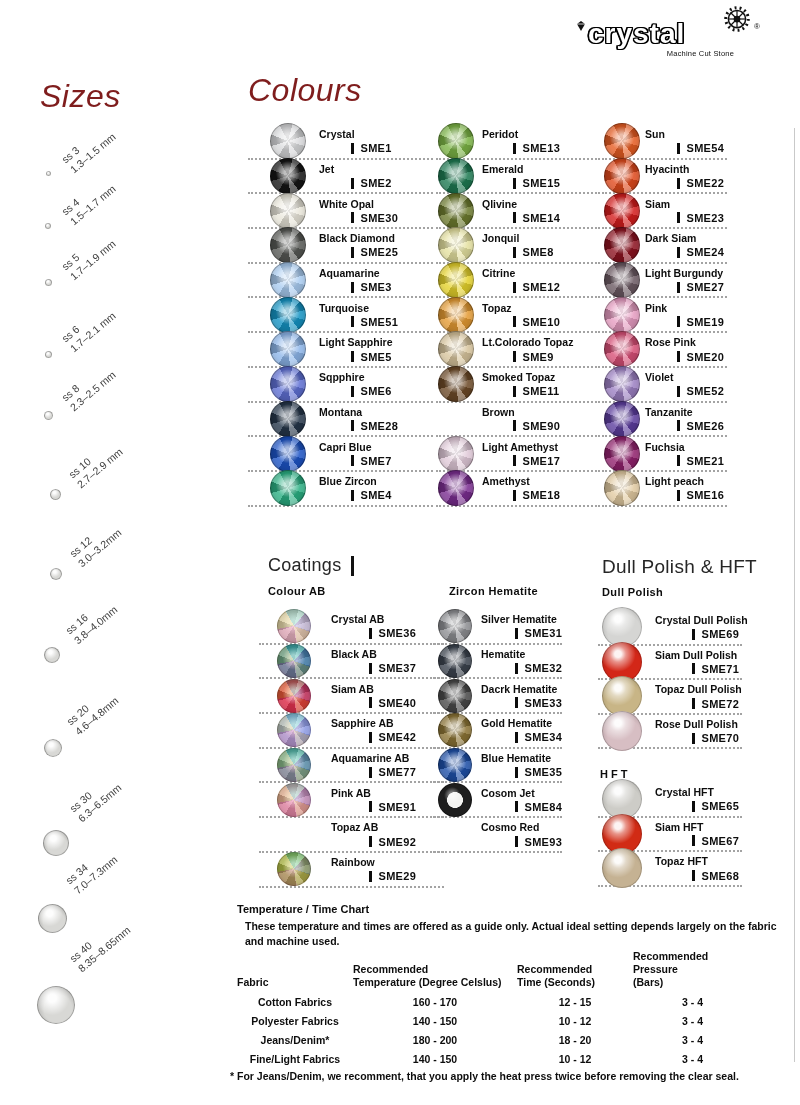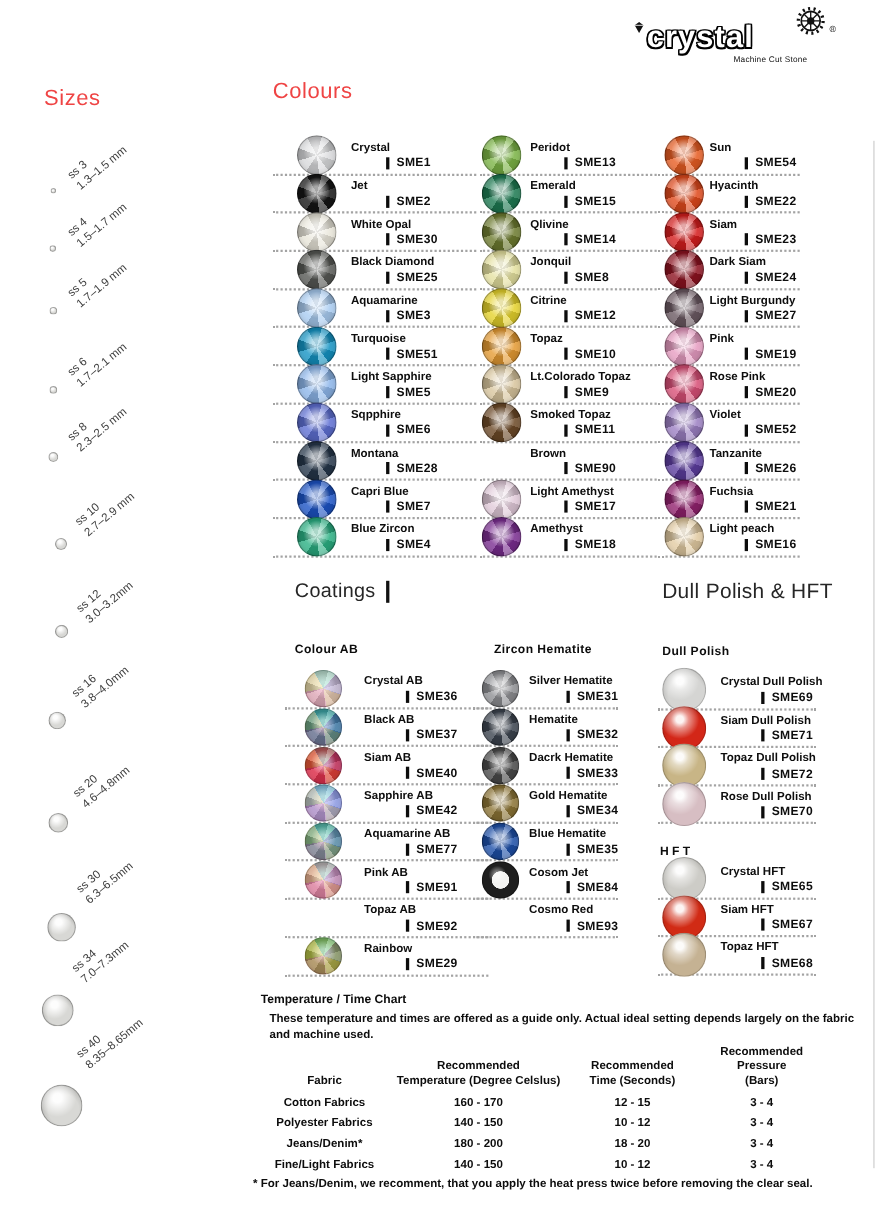--- a/index.html
+++ b/index.html
@@ -1,22 +1,22 @@
 <!DOCTYPE html>
 <html><head>
 <meta charset="utf-8">
 <style>
   html,body{margin:0;padding:0;background:#fff;}
   .page{position:relative;width:800px;height:1105px;background:#fff;overflow:hidden;
         font-family:"Liberation Sans","DejaVu Sans",sans-serif;color:#0d0d0d;}
   .abs{position:absolute;}
 
   
-  .big-title{font-size:20px;font-weight:400;color:#ef4444;letter-spacing:.5px;}
-  .mid-title{font-size:18px;font-weight:400;color:#262626;letter-spacing:.3px;display:flex;align-items:center;}
+  .big-title{font-size:32px;font-weight:400;color:#7f1d1d;letter-spacing:.5px;font-style:italic;}
+  .mid-title{font-size:18px;font-weight:400;color:#262626;letter-spacing:.3px;display:flex;align-items:center;margin-top:28px;}
   .mid-title .bar{display:inline-block;width:3px;height:20px;background:#111;margin-left:10px;}
   .colhead{font-size:11px;font-weight:700;color:#0d0d0d;letter-spacing:.4px;}
 
   
   .logo{position:absolute;left:588px;top:20px;width:160px;}
   .brand-row{position:relative;display:flex;align-items:flex-end;}
   .brand{font-size:28px;font-weight:800;letter-spacing:1px;color:#fff;line-height:1;
     text-shadow:-1.4px -1.4px 0 #000,1.4px -1.4px 0 #000,-1.4px 1.4px 0 #000,1.4px 1.4px 0 #000,
                  0 -1.4px 0 #000,0 1.4px 0 #000,-1.4px 0 0 #000,1.4px 0 0 #000;}
   .gear{position:absolute;right:-4px;top:-16px;}
@@ -80,21 +80,21 @@
       radial-gradient(circle at 55% 60%, rgba(0,0,0,0) 45%, rgba(0,0,0,.25) 85%, rgba(0,0,0,.4) 100%);
     background-color:#d8d8d5;box-shadow:inset 0 0 0 1px rgba(0,0,0,.25);}
   .size-label{position:absolute;transform:rotate(-40deg);transform-origin:0 100%;white-space:nowrap;
     font-size:10.5px;color:#3f3f3f;line-height:1.25;}
   .size-label span{display:block;}
 
   
   .temp-title{font-size:11px;font-weight:700;}
   .temp-note{font-size:10.5px;font-weight:700;line-height:1.4;}
   #temp-table{display:grid;grid-template-columns:116px 164px 116px 119px;row-gap:7px;}
-  #temp-table .th{font-size:10.5px;font-weight:700;text-align:center;line-height:1.25;align-self:end;}
+  #temp-table .th{font-size:10.5px;font-weight:700;text-align:left;line-height:1.25;align-self:end;}
   #temp-table .td{font-size:10.5px;font-weight:700;text-align:center;}
   .footnote{font-size:10.5px;font-weight:700;margin-top:12px;}
 
   .vline{position:absolute;width:1px;background:#c9c9c9;}
 </style>
 </head>
 <body>
 
 <div class="page">
 

